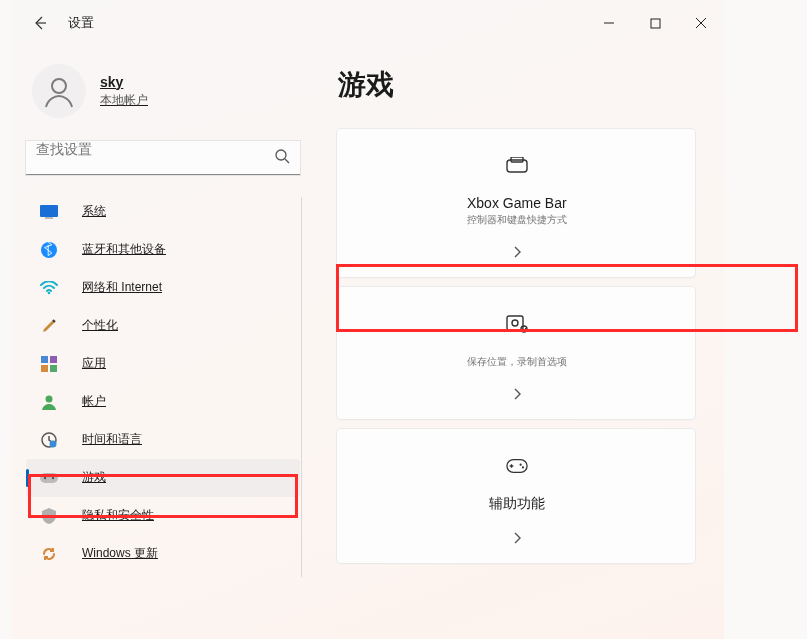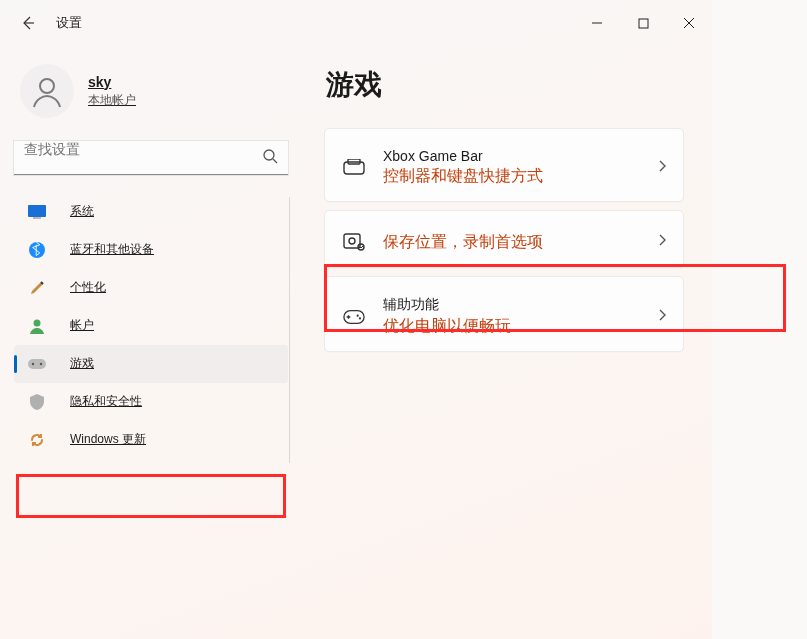--- a/index.html
+++ b/index.html
@@ -7,20 +7,21 @@
     width: 807px; height: 639px;
     font-family: "Segoe UI", "Microsoft YaHei", sans-serif;
     background: #fbf8f8;
     overflow: hidden;
     color: #1b1b1b;
   }
   .window {
     width: 712px; height: 639px;
     background: linear-gradient(160deg, #f9f6f6 0%, #fcf6f2 60%, #fdf2ee 100%);
     position: relative;
+    margin-left: 12px;
   }
   
   .titlebar {
     height: 46px;
     display: flex;
     align-items: center;
     padding: 0 0 0 8px;
   }
   .back-btn {
     width: 40px; height: 40px;
@@ -153,33 +154,34 @@
     margin: 2px 0 24px 2px;
   }
   
   .card {
     display: flex;
     align-items: center;
     gap: 18px;
     background: #fefdfd;
     border: 1px solid #eceae9;
     border-radius: 5px;
-    padding: 19px 16px 14px 18px;
+    padding: 26px 16px 14px 18px;
     margin-bottom: 8px;
     cursor: pointer;
     box-shadow: 0 1px 1px rgba(0,0,0,0.02);
+    flex-direction: column;
   }
   .card-icon {
     width: 22px; height: 22px;
     display:flex; align-items:center; justify-content:center;
     color: #3a3a3a;
   }
   .card-text { flex: 1; }
   .card-title { font-size: 14px; }
-  .card-sub { font-size: 16px; color: #c2410c; margin-top: 2px; }
+  .card-sub { font-size: 10px; color: #737373; margin-top: 2px; }
   .chev { color: #555; }
 </style>
 </head>
 <body>
 <div class="window">
 
 <div class="titlebar">
   <div class="back-btn">
     <svg width="16" height="16" viewBox="0 0 16 16">
       <path d="M10 2 L4 8 L10 14" fill="none" stroke="#333" stroke-width="1.2"></path>
@@ -248,42 +250,72 @@
       <div class="nav-item">
         <span class="nav-icon">
           <svg width="16" height="16" viewBox="0 0 16 16">
                 <circle cx="8" cy="8" r="8" fill="#1a8cff"></circle>
                 <path d="M8 2v12l4-3-8-6 8-3-4-3" fill="none" stroke="#fff" stroke-width="1" stroke-linejoin="round" transform="translate(0 1) scale(0.9)"></path>
               </svg>
         </span>
         <span>蓝牙和其他设备</span>
       </div>
 
+      <div class="nav-item">
+        <span class="nav-icon">
+          <svg width="18" height="14" viewBox="0 0 18 14">
+                <path d="M1 4c5-5 11-5 16 0M4 7c3-3 7-3 10 0M7 10c1.3-1.3 2.7-1.3 4 0" fill="none" stroke="#19b3c9" stroke-width="2" stroke-linecap="round"></path>
+                <circle cx="9" cy="12" r="1.3" fill="#19b3c9"></circle>
+              </svg>
+        </span>
+        <span>网络和 Internet</span>
+      </div>
 
       <div class="nav-item">
         <span class="nav-icon">
           <svg width="16" height="16" viewBox="0 0 16 16">
                 <path d="M2 14l3-1 9-9-2-2-9 9z" fill="#c98b3a"></path>
                 <path d="M12 2l2 2" stroke="#3a3a3a" stroke-width="2"></path>
               </svg>
         </span>
         <span>个性化</span>
       </div>
 
+      <div class="nav-item">
+        <span class="nav-icon">
+          <svg width="16" height="16" viewBox="0 0 16 16">
+                <rect x="0" y="0" width="7" height="7" fill="#4a88d6"></rect>
+                <rect x="9" y="0" width="7" height="7" fill="#8c5fb5"></rect>
+                <rect x="0" y="9" width="7" height="7" fill="#d68a3f"></rect>
+                <rect x="9" y="9" width="7" height="7" fill="#53a86a"></rect>
+              </svg>
+        </span>
+        <span>应用</span>
+      </div>
 
       <div class="nav-item">
         <span class="nav-icon">
           <svg width="16" height="16" viewBox="0 0 16 16">
                 <circle cx="8" cy="5" r="3.5" fill="#4aa85a"></circle>
                 <path d="M1 16c1-5 5-6 7-6s6 1 7 6z" fill="#4aa85a"></path>
               </svg>
         </span>
         <span>帐户</span>
       </div>
 
+      <div class="nav-item">
+        <span class="nav-icon">
+          <svg width="16" height="16" viewBox="0 0 16 16">
+                <circle cx="8" cy="8" r="7" fill="none" stroke="#555" stroke-width="1.5"></circle>
+                <path d="M8 4v4l3 2" stroke="#555" stroke-width="1.5" fill="none"></path>
+                <circle cx="12" cy="12" r="3.5" fill="#3a8bd6"></circle>
+              </svg>
+        </span>
+        <span>时间和语言</span>
+      </div>
 
       <div class="nav-item selected">
         <span class="nav-icon">
           <svg width="18" height="12" viewBox="0 0 18 12">
                 <rect x="0" y="1" width="18" height="10" rx="5" fill="#bbb"></rect>
                 <circle cx="5" cy="6" r="1.2" fill="#555"></circle>
                 <circle cx="13" cy="6" r="1.2" fill="#555"></circle>
               </svg>
         </span>
         <span>游戏</span>
@@ -356,21 +388,20 @@
       <span class="card-icon">
         <svg width="24" height="16" viewBox="0 0 24 16">
               <rect x="1" y="1" width="22" height="14" rx="7" fill="none" stroke="#333" stroke-width="1.4"></rect>
               <path d="M6 6v4M4 8h4" stroke="#333" stroke-width="1.4"></path>
               <circle cx="16" cy="6.5" r="1.2" fill="#333"></circle>
               <circle cx="18.5" cy="9.5" r="1.2" fill="#333"></circle>
             </svg>
       </span>
       <div class="card-text">
         <div class="card-title">辅助功能</div>
-        <div class="card-sub">优化电脑以便畅玩</div>
       </div>
       <span class="chev">
         <svg width="10" height="14" viewBox="0 0 10 14">
               <path d="M3 2l5 5-5 5" fill="none" stroke="#555" stroke-width="1.4"></path>
             </svg>
       </span>
     </div>
 
   </div>
 </div>

